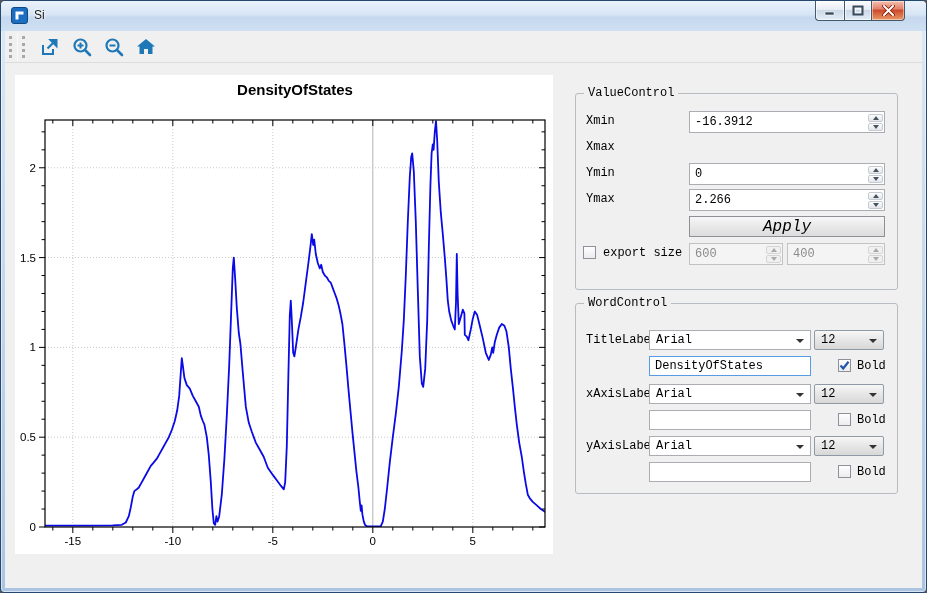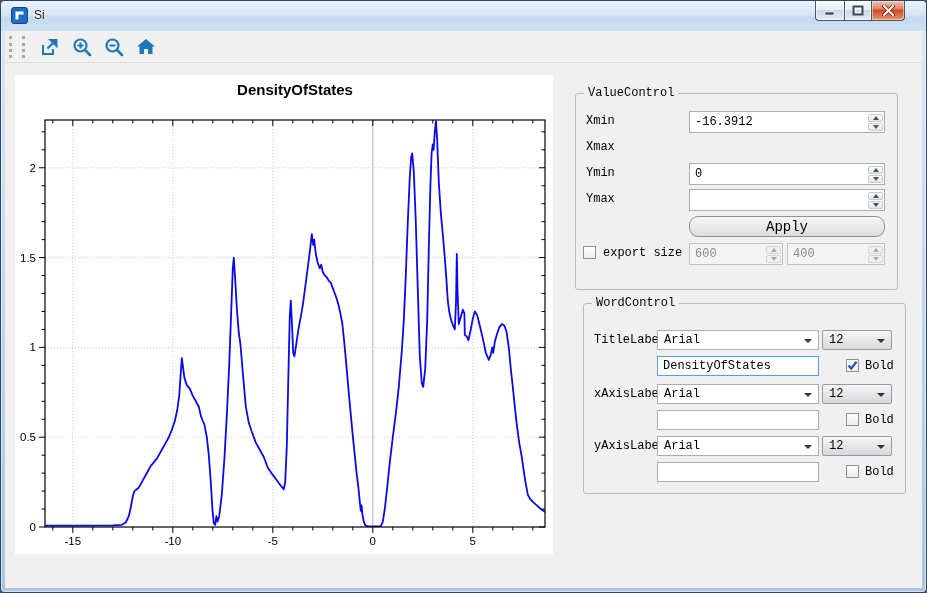--- a/index.html
+++ b/index.html
@@ -35,39 +35,39 @@
   svg .ctitle{font:bold 15px "Liberation Sans",sans-serif;}
   svg .grid{stroke:#c9c9c9;stroke-width:1;stroke-dasharray:1 2;}
   svg .zeroline{stroke:#b2b2b2;stroke-width:1;}
   svg .frame{fill:none;stroke:#000;stroke-width:1.2;}
   svg .tick{stroke:#000;stroke-width:1;}
   svg .dos{fill:none;stroke:#0a0ae6;stroke-width:1.8;stroke-linejoin:round;stroke-linecap:round;}
   
   .groupbox{position:absolute;border:1px solid #b7bcc2;border-radius:3px;font-family:"Liberation Mono",monospace;font-size:12px;color:#000;}
   .gb-title{position:absolute;top:-8px;left:8px;background:#f0f0f0;padding:0 4px;font-family:"Liberation Mono",monospace;font-size:12px;}
   .vc{left:570px;top:62px;width:323px;height:197px;}
-  .wc{left:570px;top:272px;width:323px;height:191px;margin-left:8px;}
+  .wc{left:570px;top:272px;width:323px;height:191px;}
   .flabel{position:absolute;left:10px;font-family:"Liberation Mono",monospace;font-size:12px;white-space:pre;}
   
   .spin{position:absolute;height:22px;background:#fff;border:1px solid #abadb3;padding-left:40px;}
   .spin input{position:absolute;left:0;top:0;bottom:0;right:17px;width:calc(100% - 17px);border:none;outline:none;
     font-family:"Liberation Mono",monospace;font-size:12px;padding:0 0 0 5px;background:transparent;color:#000;}
   .spin-btns{position:absolute;right:0;top:0;bottom:0;width:17px;display:flex;flex-direction:column;padding:1px;}
   .sb{flex:1;display:flex;align-items:center;justify-content:center;border:1px solid #c5cbd1;border-radius:2px;
     background:linear-gradient(180deg,#fdfdfd,#e2e6ea);margin:0.5px 0;}
   .tri-up{width:0;height:0;border-left:3.5px solid transparent;border-right:3.5px solid transparent;border-bottom:4px solid #45535f;}
   .tri-dn{width:0;height:0;border-left:3.5px solid transparent;border-right:3.5px solid transparent;border-top:4px solid #45535f;}
   .spin.disabled{background:#f4f4f4;border-color:#c2c2c2;}
   .spin.disabled input{color:#8b8b8b;}
   .spin.disabled .sb{background:#f0f0f0;border-color:#d5d5d5;}
   .spin.disabled .tri-up{border-bottom-color:#a9a9a9;}
   .spin.disabled .tri-dn{border-top-color:#a9a9a9;}
   
-  .btn{position:absolute;border:1px solid #8e9096;border-radius:9px;background:linear-gradient(180deg,#f6f6f6,#e9e9e9 50%,#dcdcdc);
-    font-family:"Liberation Mono",monospace;font-size:14px;color:#000;}
+  .btn{position:absolute;border:1px solid #8e9096;border-radius:0;background:linear-gradient(180deg,#f6f6f6,#e9e9e9 50%,#dcdcdc);
+    font-family:"Liberation Mono",monospace;font-size:16px;color:#000;font-style:italic;}
   
   .checkbox{position:absolute;width:13px;height:13px;background:linear-gradient(180deg,#fefefe,#ececec);
     border:1px solid #8d9199;display:flex;align-items:center;justify-content:center;}
   .checkbox svg{display:none;}
   .checkbox.checked svg{display:block;}
   .cblabel{position:absolute;font-family:"Liberation Mono",monospace;font-size:12px;white-space:pre;}
   
   .combo{position:absolute;height:20px;background:#fff;border:1px solid #abadb3;}
   .combo .ctext{position:absolute;left:6px;top:2px;font-family:"Liberation Mono",monospace;font-size:12px;white-space:pre;}
   .combo .carrow{position:absolute;right:6px;top:8px;width:0;height:0;
@@ -300,20 +300,21 @@
               <div class="tri-up"></div>
             </div>
             <div class="sb">
               <div class="tri-dn"></div>
             </div>
           </div>
       </div>
 
       <span class="flabel" style="top:98px">Ymax</span>
       <div class="spin" style="left:113px;top:95px;width:196px">
+        <input value="2.266" style="">
         <div class="spin-btns">
             <div class="sb">
               <div class="tri-up"></div>
             </div>
             <div class="sb">
               <div class="tri-dn"></div>
             </div>
           </div>
       </div>
 

